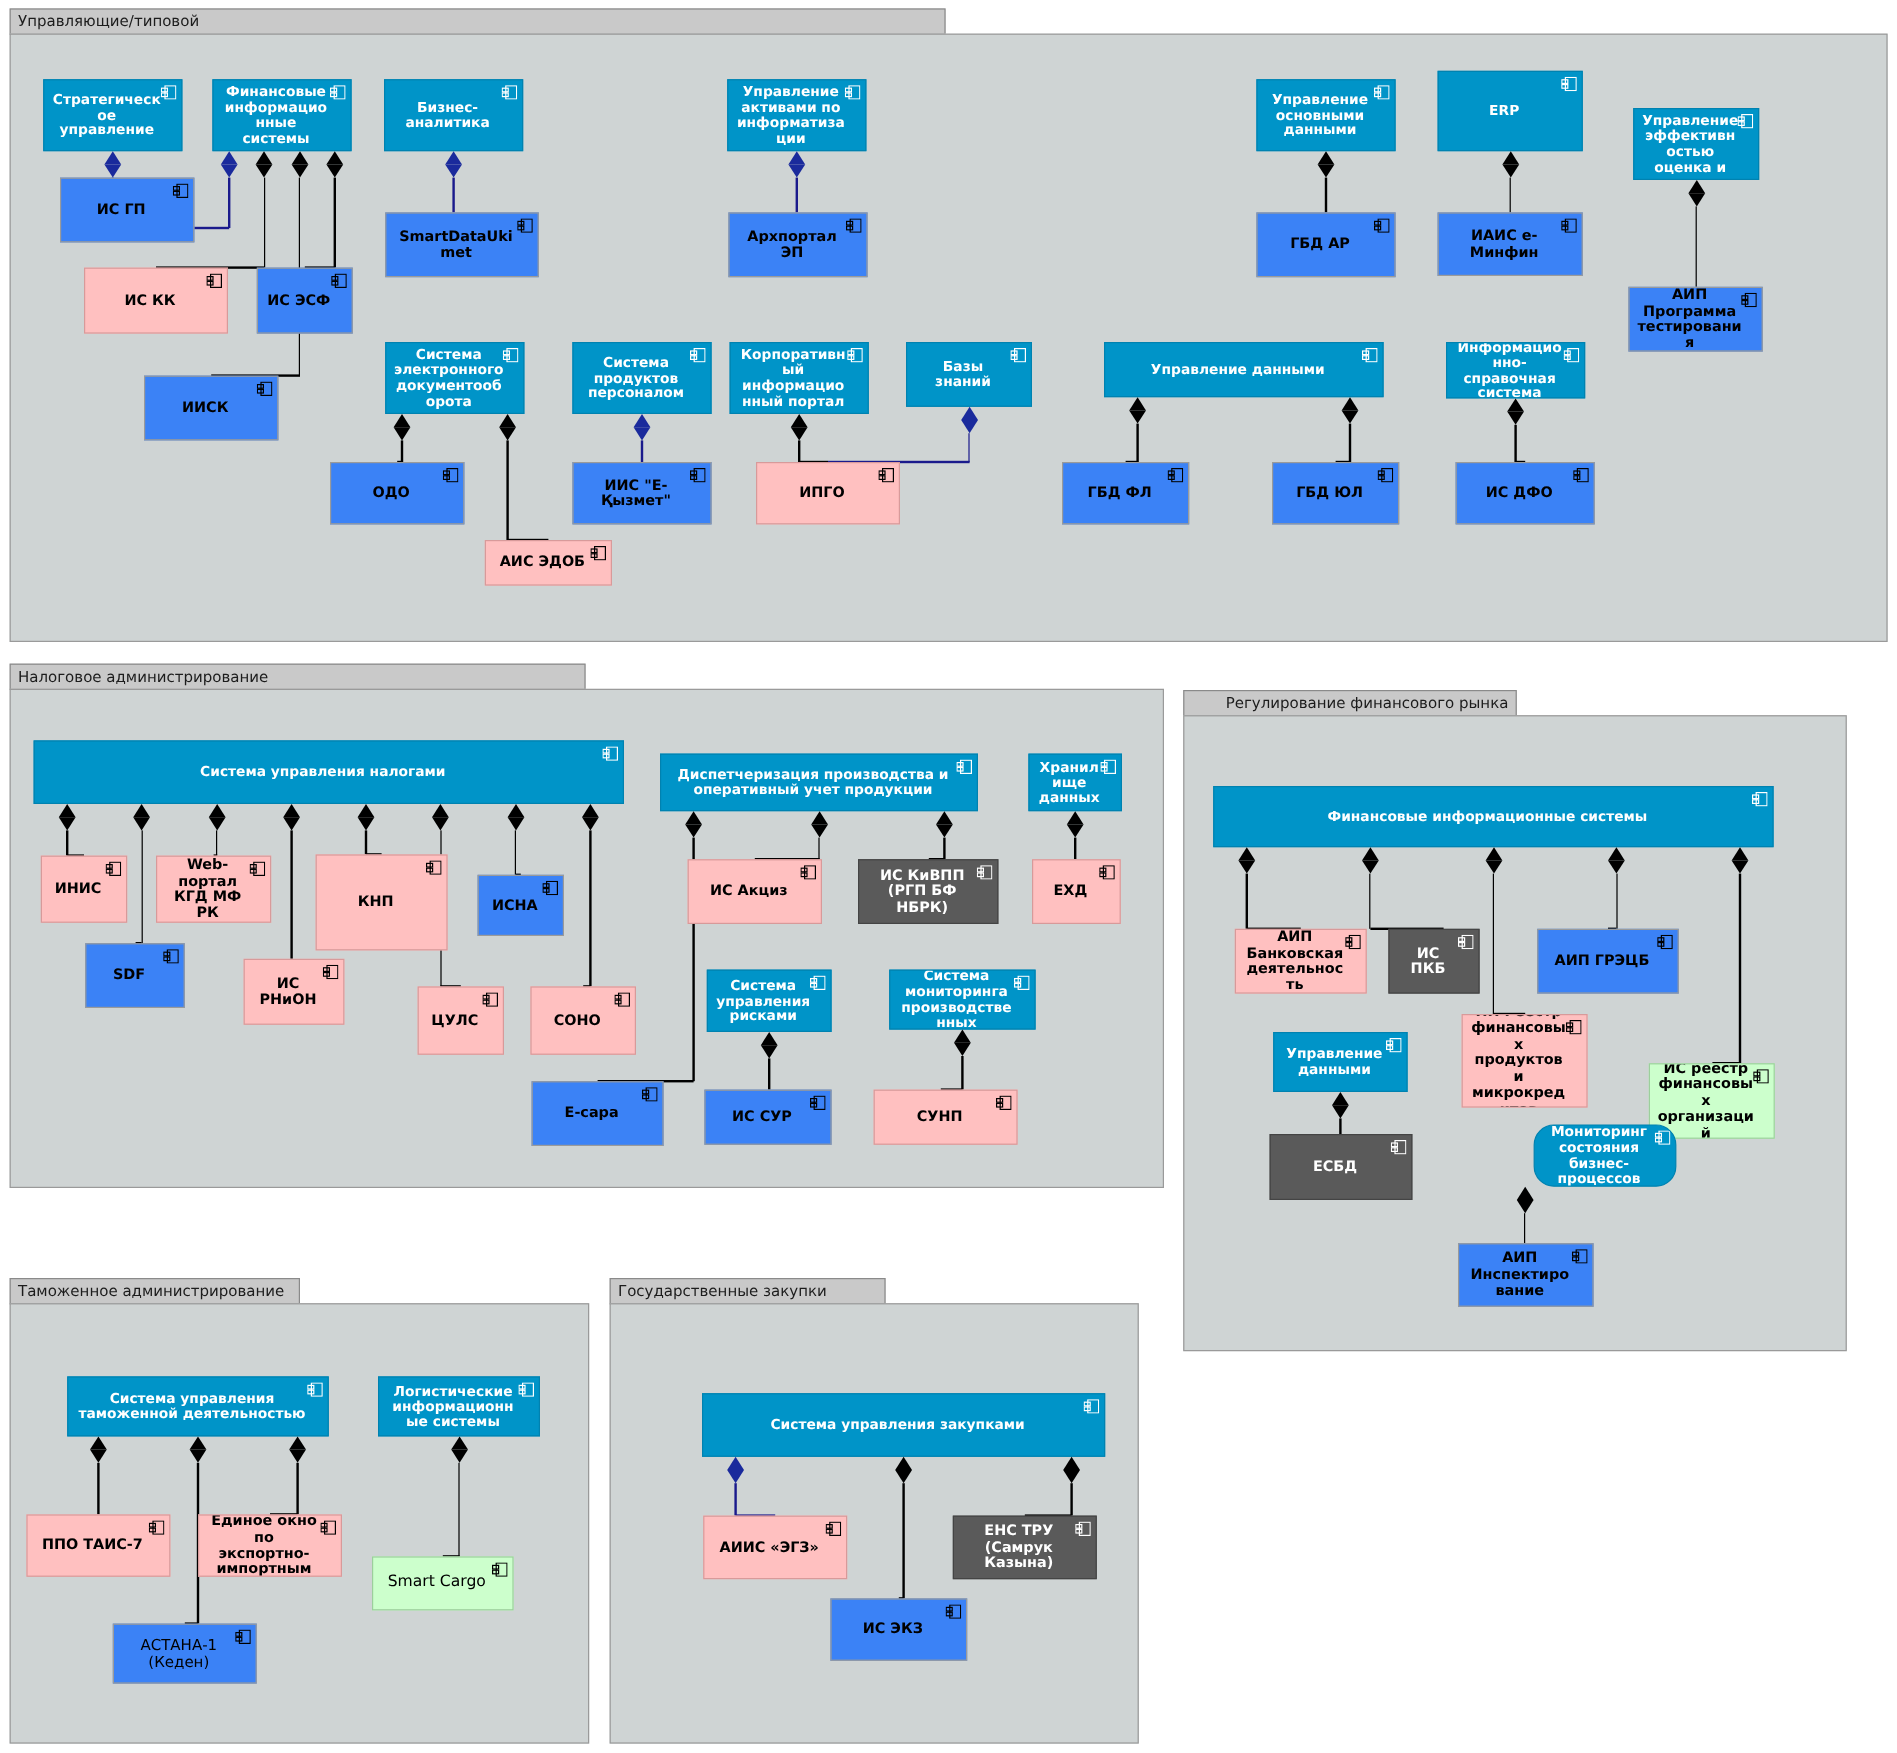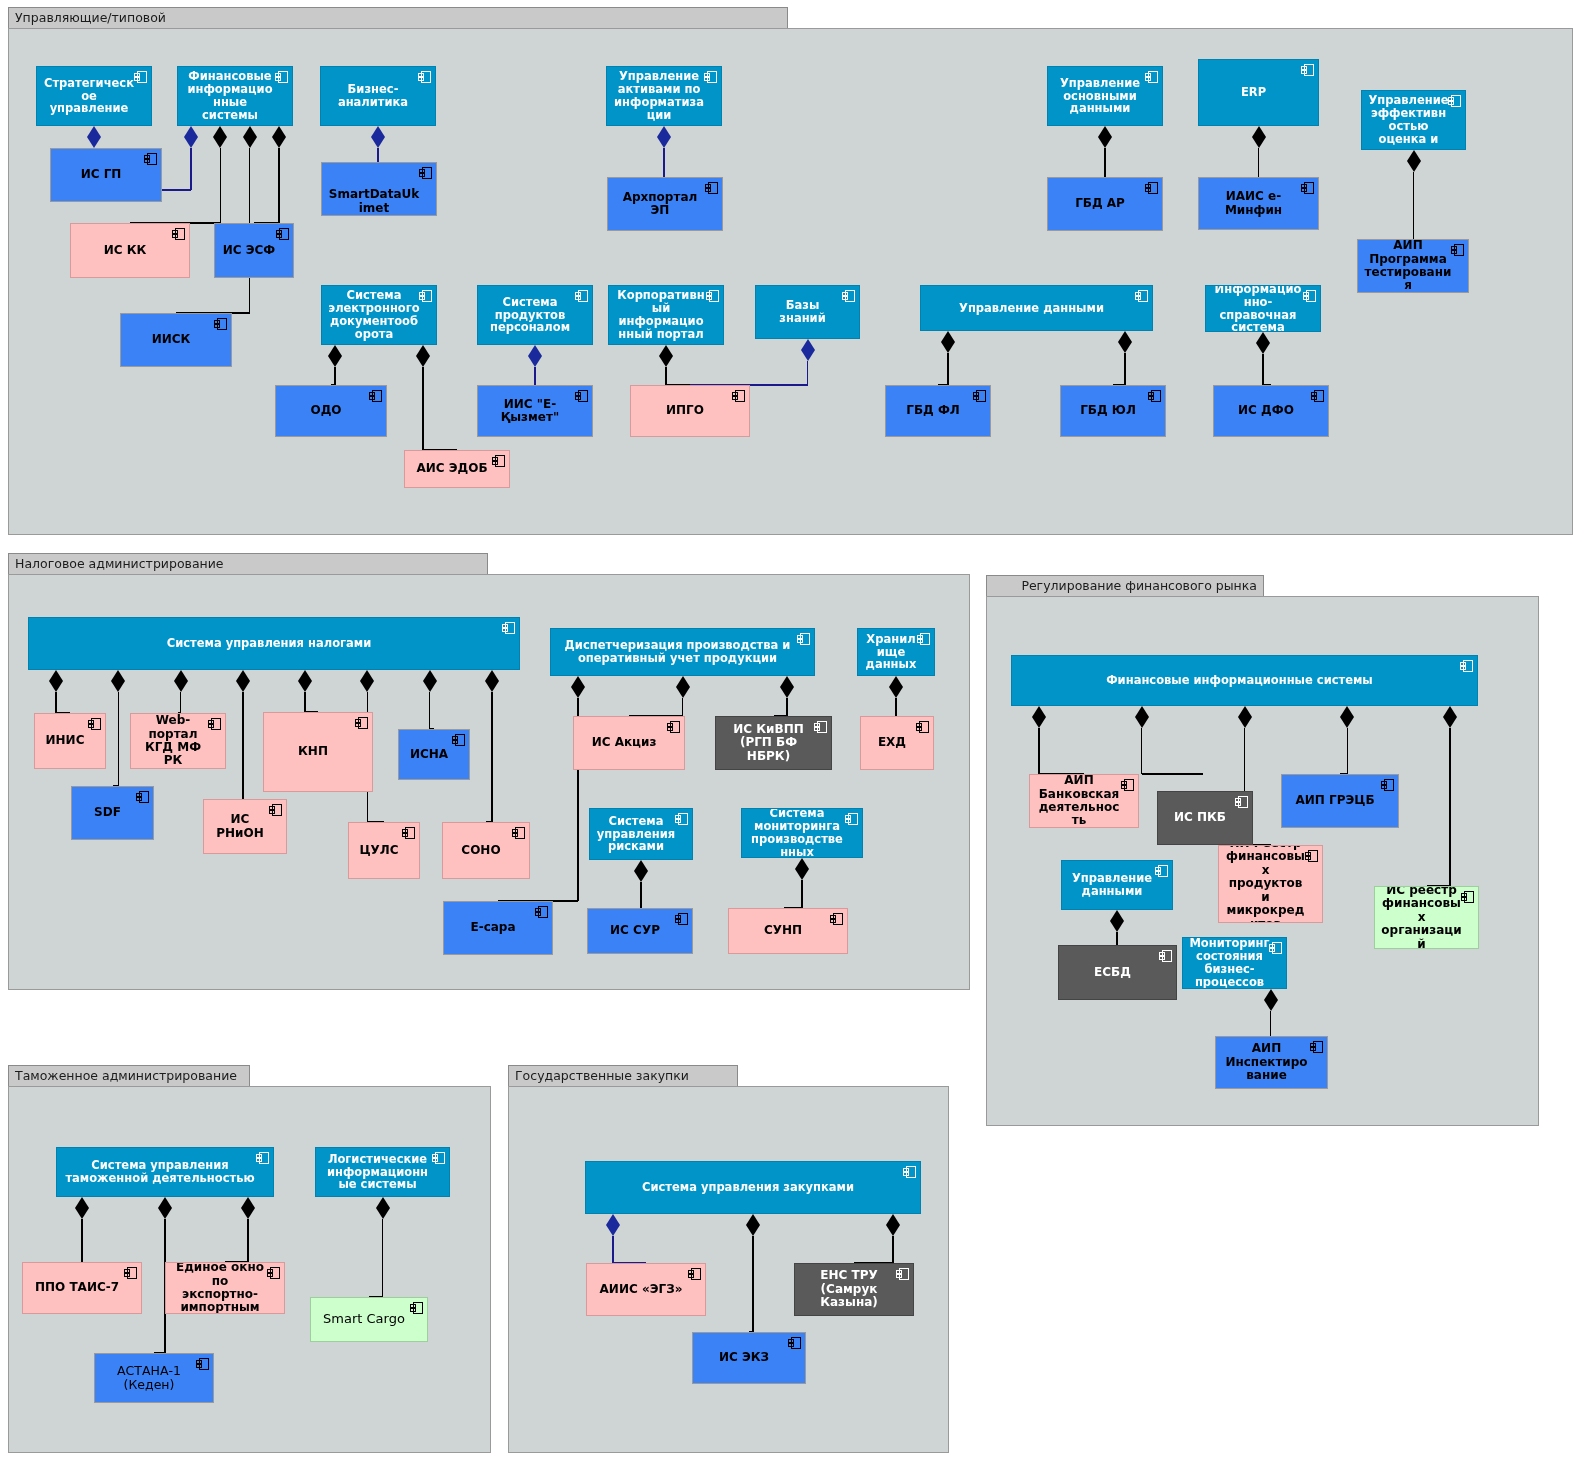--- a/index.html
+++ b/index.html
@@ -165,21 +165,21 @@
       </svg>
     </div>
     <div class="node white" style="left: 120px; top: 313px; width: 112px; height: 54px;">
       <span class="lbl">ИИСК</span>
       <svg class="cicon" viewBox="0 0 13 12">
         <rect x="3.5" y="0.5" width="9" height="11" fill="none" stroke="#000000" stroke-width="1"></rect>
         <rect x="0.5" y="2.5" width="5" height="3" fill="none" stroke="#000000" stroke-width="1"></rect>
         <rect x="0.5" y="6.5" width="5" height="3" fill="none" stroke="#000000" stroke-width="1"></rect>
       </svg>
     </div>
-    <div class="node white" style="left: 321px; top: 162px; width: 116px; height: 54px; align-items: flex-end;">
+    <div class="node white" style="left: 321px; top: 177px; width: 128px; height: 54px;">
       <span class="lbl">SmartDataUkimet</span>
       <svg class="cicon" viewBox="0 0 13 12">
         <rect x="3.5" y="0.5" width="9" height="11" fill="none" stroke="#000000" stroke-width="1"></rect>
         <rect x="0.5" y="2.5" width="5" height="3" fill="none" stroke="#000000" stroke-width="1"></rect>
         <rect x="0.5" y="6.5" width="5" height="3" fill="none" stroke="#000000" stroke-width="1"></rect>
       </svg>
     </div>
     <div class="node white" style="left: 607px; top: 177px; width: 116px; height: 54px;">
       <span class="lbl">Архпортал ЭП</span>
       <svg class="cicon" viewBox="0 0 13 12">
@@ -477,21 +477,21 @@
       </svg>
     </div>
     <div class="node pink" style="left: 1029px; top: 774px; width: 110px; height: 54px;">
       <span class="lbl">АИП Банковская деятельность</span>
       <svg class="cicon" viewBox="0 0 13 12">
         <rect x="3.5" y="0.5" width="9" height="11" fill="none" stroke="#000000" stroke-width="1"></rect>
         <rect x="0.5" y="2.5" width="5" height="3" fill="none" stroke="#000000" stroke-width="1"></rect>
         <rect x="0.5" y="6.5" width="5" height="3" fill="none" stroke="#000000" stroke-width="1"></rect>
       </svg>
     </div>
-    <div class="node gray" style="left: 1157px; top: 774px; width: 96px; height: 54px; margin-top: 17px;">
+    <div class="node gray" style="left: 1157px; top: 774px; width: 76px; height: 54px;">
       <span class="lbl">ИС ПКБ</span>
       <svg class="cicon" viewBox="0 0 13 12">
         <rect x="3.5" y="0.5" width="9" height="11" fill="none" stroke="#ffffff" stroke-width="1"></rect>
         <rect x="0.5" y="2.5" width="5" height="3" fill="none" stroke="#ffffff" stroke-width="1"></rect>
         <rect x="0.5" y="6.5" width="5" height="3" fill="none" stroke="#ffffff" stroke-width="1"></rect>
       </svg>
     </div>
     <div class="node white" style="left: 1281px; top: 774px; width: 118px; height: 54px;">
       <span class="lbl">АИП ГРЭЦБ</span>
       <svg class="cicon" viewBox="0 0 13 12">
@@ -525,21 +525,21 @@
       </svg>
     </div>
     <div class="node green" style="left: 1374px; top: 886px; width: 105px; height: 63px;">
       <span class="lbl">ИС реестр финансовых организаций</span>
       <svg class="cicon" viewBox="0 0 13 12">
         <rect x="3.5" y="0.5" width="9" height="11" fill="none" stroke="#000000" stroke-width="1"></rect>
         <rect x="0.5" y="2.5" width="5" height="3" fill="none" stroke="#000000" stroke-width="1"></rect>
         <rect x="0.5" y="6.5" width="5" height="3" fill="none" stroke="#000000" stroke-width="1"></rect>
       </svg>
     </div>
-    <div class="node blue" style="left: 1182px; top: 937px; width: 105px; height: 52px;">
+    <div class="node blue" style="left: 1278px; top: 937px; width: 119px; height: 52px; border-radius: 17px;">
       <span class="lbl">Мониторинг состояния бизнес-процессов</span>
       <svg class="cicon" viewBox="0 0 13 12">
         <rect x="3.5" y="0.5" width="9" height="11" fill="none" stroke="#ffffff" stroke-width="1"></rect>
         <rect x="0.5" y="2.5" width="5" height="3" fill="none" stroke="#ffffff" stroke-width="1"></rect>
         <rect x="0.5" y="6.5" width="5" height="3" fill="none" stroke="#ffffff" stroke-width="1"></rect>
       </svg>
     </div>
     <div class="node white" style="left: 1215px; top: 1036px; width: 113px; height: 53px;">
       <span class="lbl">АИП Инспектирование</span>
       <svg class="cicon" viewBox="0 0 13 12">

